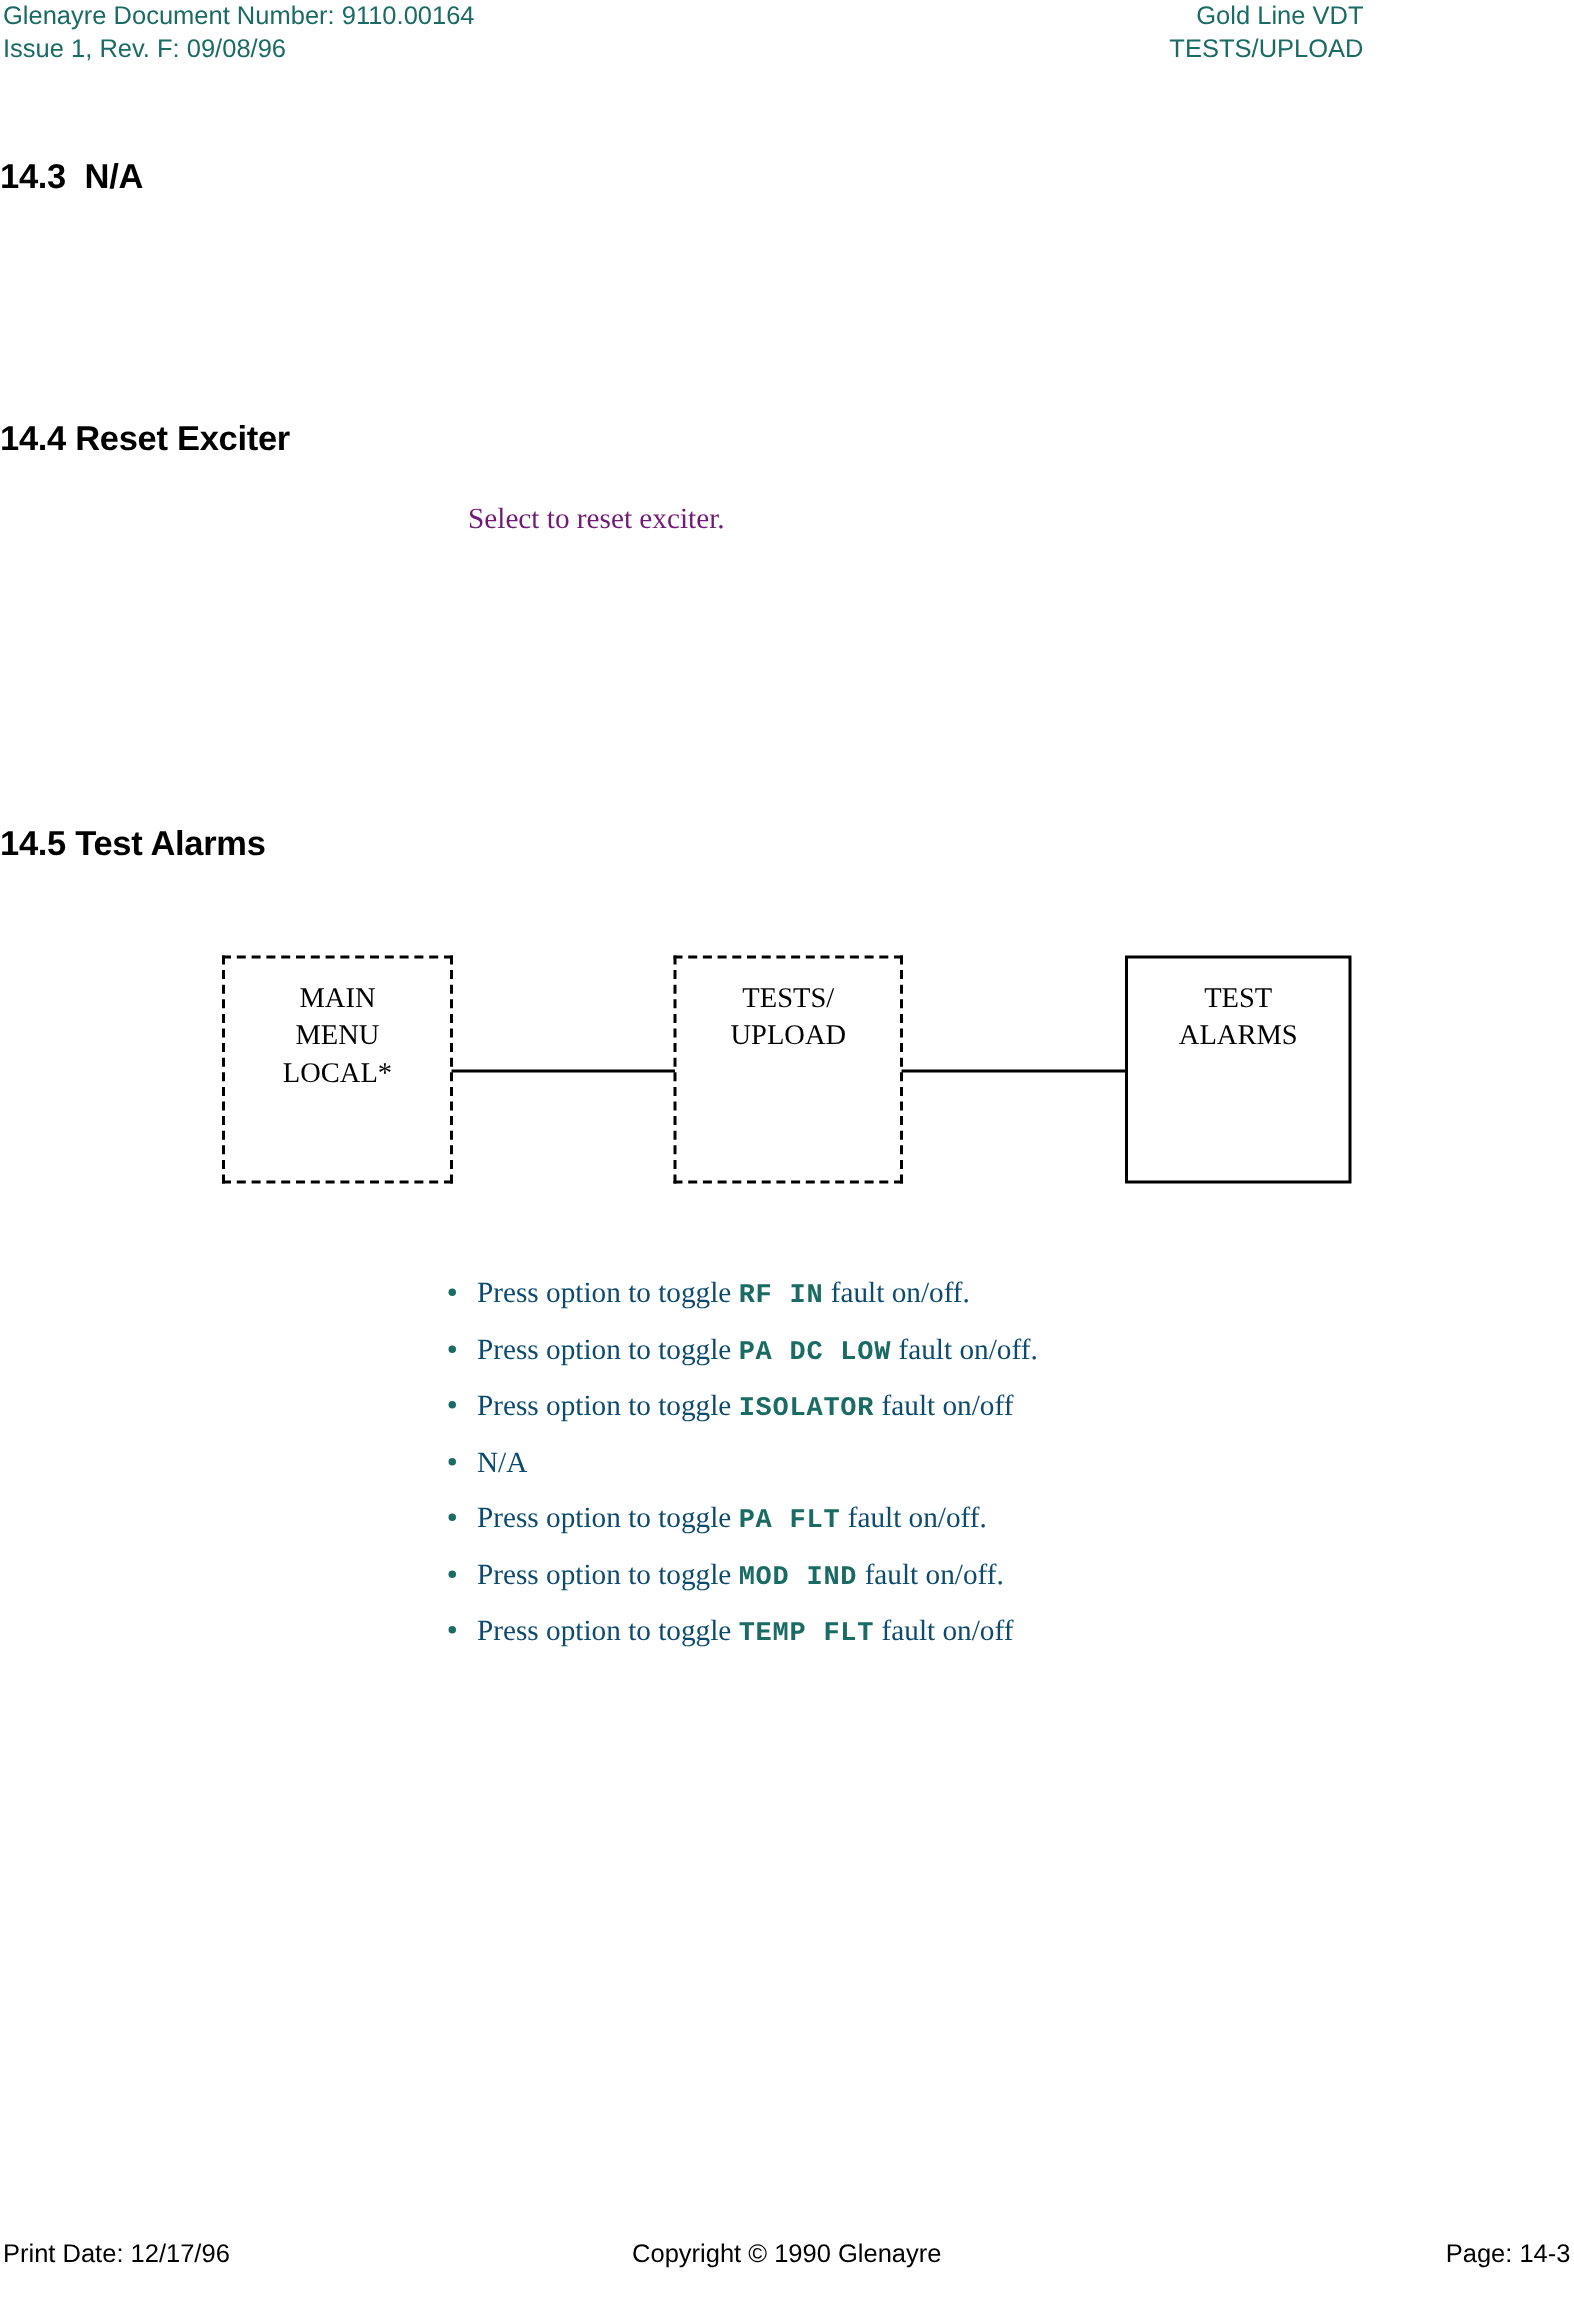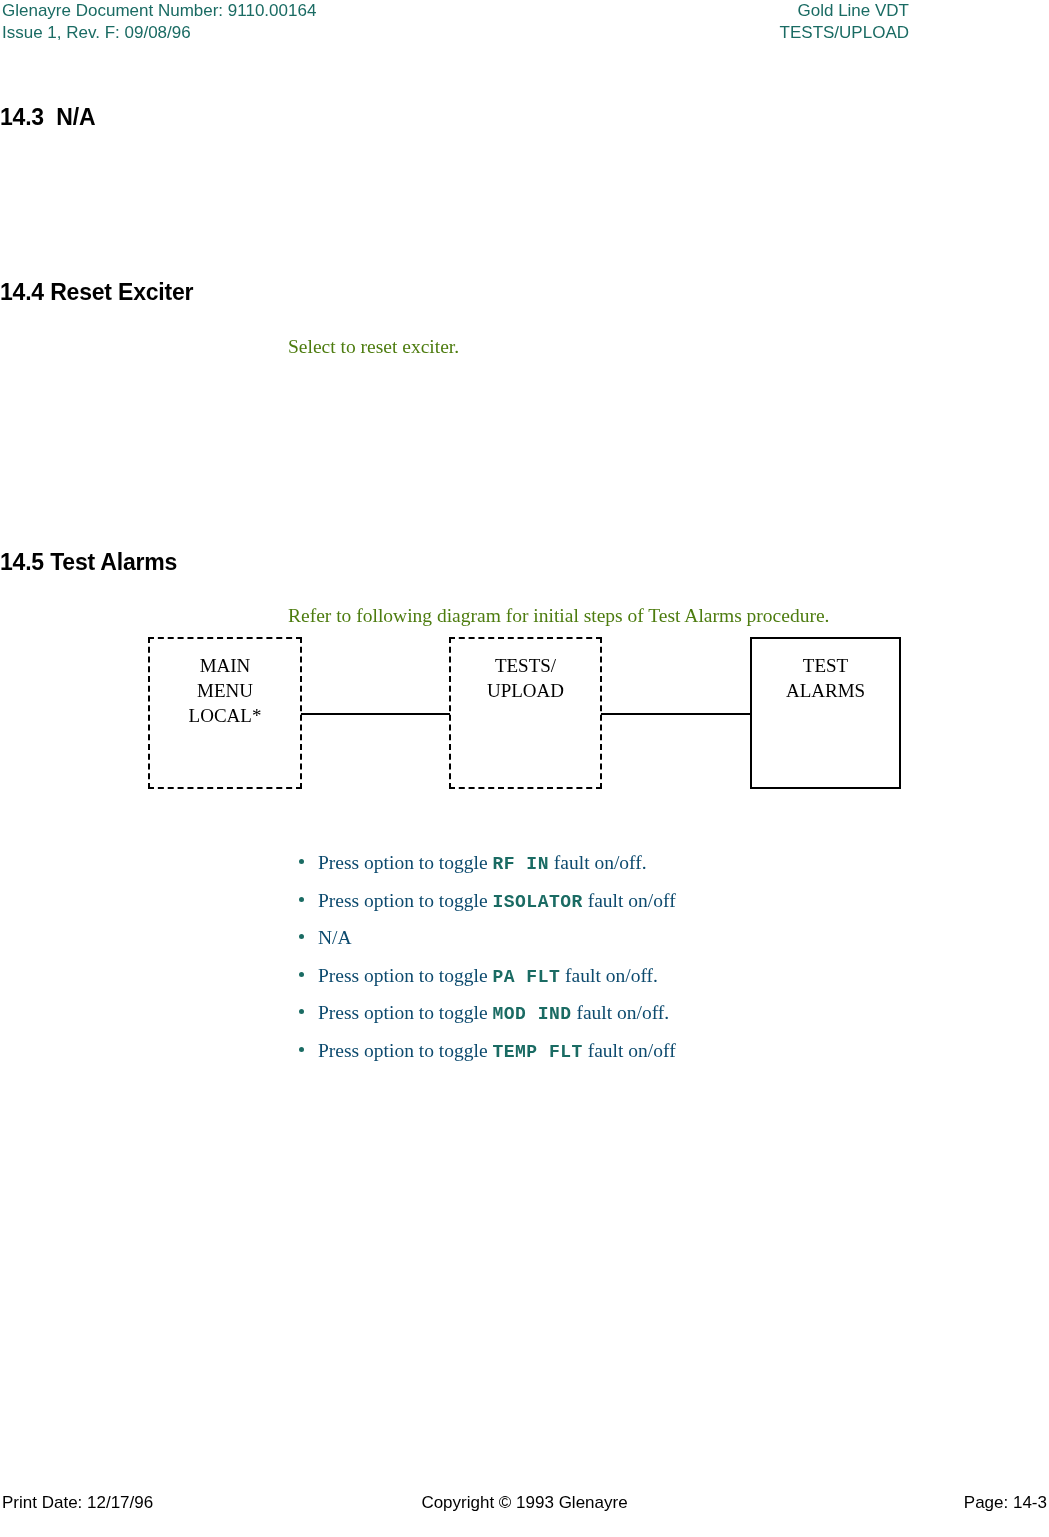--- a/index.html
+++ b/index.html
@@ -63,24 +63,24 @@
     white-space: pre;
     letter-spacing: -0.2px;
   }
   #heading-14-3 { top: 85px; }
   #heading-14-4 { top: 260px; }
   #heading-14-5 { top: 530px; }
 
   
   .body-para {
     position: absolute;
-    left: 288px;
+    left: 312px;
     font-family: "Liberation Serif", "DejaVu Serif", serif;
     font-size: 19.5px;
-    color: #4d7c0f;
+    color: #701a75;
     white-space: nowrap;
   }
   #para-reset { top: 316px; }
   #para-testalarms { top: 585px; }
 
   
   .diagram {
     position: absolute;
     left: 0;
     top: 624px;
@@ -190,21 +190,20 @@
       <span class="hdr-line">TESTS/UPLOAD</span>
     </div>
   </div>
 
   <h2 id="heading-14-3" class="sec-heading">14.3  N/A</h2>
 
   <h2 id="heading-14-4" class="sec-heading">14.4 Reset Exciter</h2>
   <p id="para-reset" class="body-para">Select to reset exciter.</p>
 
   <h2 id="heading-14-5" class="sec-heading">14.5 Test Alarms</h2>
-  <p id="para-testalarms" class="body-para">Refer to following diagram for initial steps of Test Alarms procedure.</p>
 
   <div class="diagram">
 
     <div id="box-main-menu" class="dbox dbox-dashed">
       <span class="dbox-label">MAIN
 MENU
 LOCAL*</span>
     </div>
 
     <div id="connector-1" class="connector"></div>
@@ -218,26 +217,27 @@
 
     <div id="box-test-alarms" class="dbox dbox-solid">
       <span class="dbox-label">TEST
 ALARMS</span>
     </div>
 
   </div>
 
   <ul class="bullet-list" id="bullet-list">
       <li class="bullet-item"><span class="bullet-marker"></span><span class="b-text">Press option to toggle </span><span class="b-code">RF IN</span><span class="b-text">  fault on/off.</span></li>
+      <li class="bullet-item"><span class="bullet-marker"></span><span class="b-text">Press option to toggle </span><span class="b-code">PA DC LOW</span><span class="b-text">  fault on/off.</span></li>
       <li class="bullet-item"><span class="bullet-marker"></span><span class="b-text">Press option to toggle </span><span class="b-code">ISOLATOR</span><span class="b-text">  fault on/off</span></li>
       <li class="bullet-item"><span class="bullet-marker"></span><span class="b-text">N/A</span></li>
       <li class="bullet-item"><span class="bullet-marker"></span><span class="b-text">Press option to toggle </span><span class="b-code">PA FLT</span><span class="b-text"> fault on/off.</span></li>
       <li class="bullet-item"><span class="bullet-marker"></span><span class="b-text">Press option to toggle </span><span class="b-code">MOD IND</span><span class="b-text">  fault on/off.</span></li>
       <li class="bullet-item"><span class="bullet-marker"></span><span class="b-text">Press option to toggle </span><span class="b-code">TEMP FLT</span><span class="b-text">  fault on/off</span></li>
     </ul>
 
   <div class="pg-footer">
     <span class="ft-left">Print Date: 12/17/96</span>
-    <span class="ft-center">Copyright © 1993 Glenayre</span>
+    <span class="ft-center">Copyright © 1990 Glenayre</span>
     <span class="ft-right">Page: 14-3</span>
   </div>
 
 </div>
 
 </body></html>

